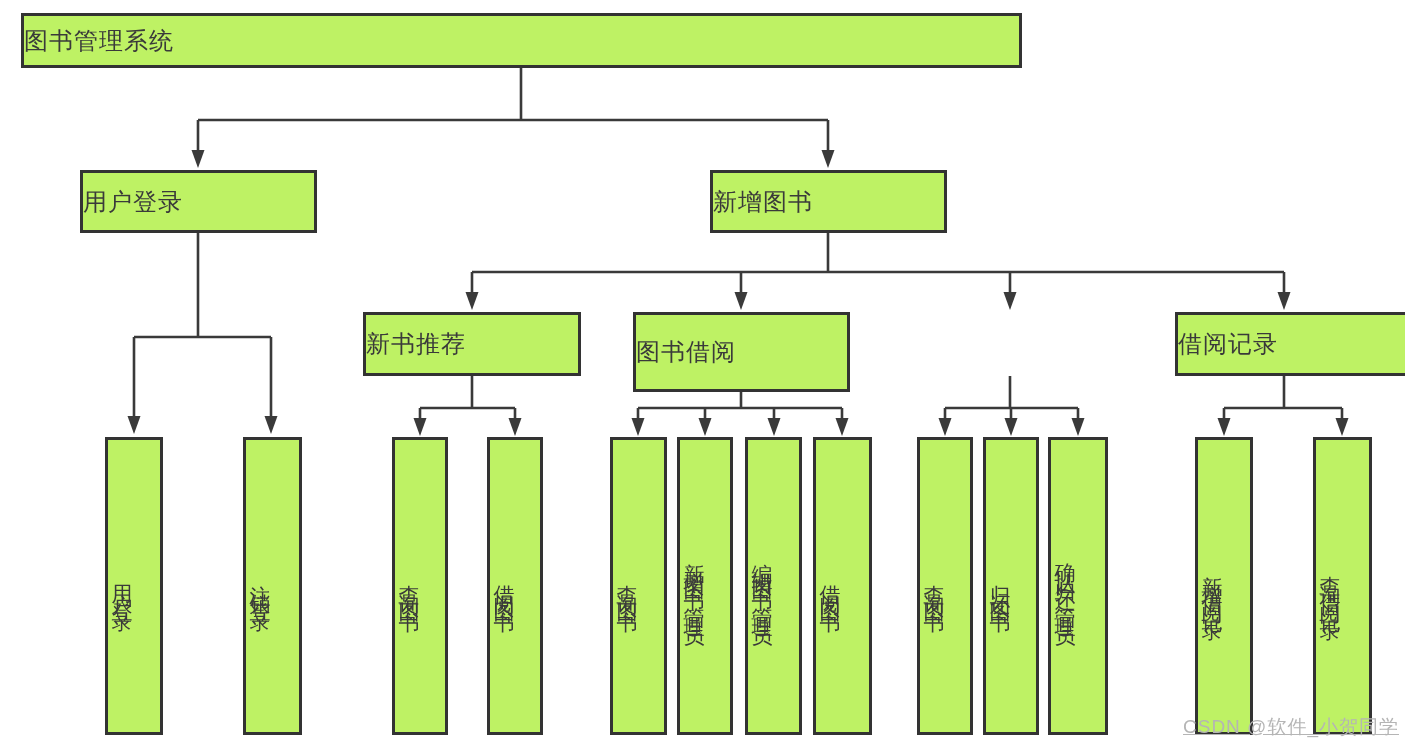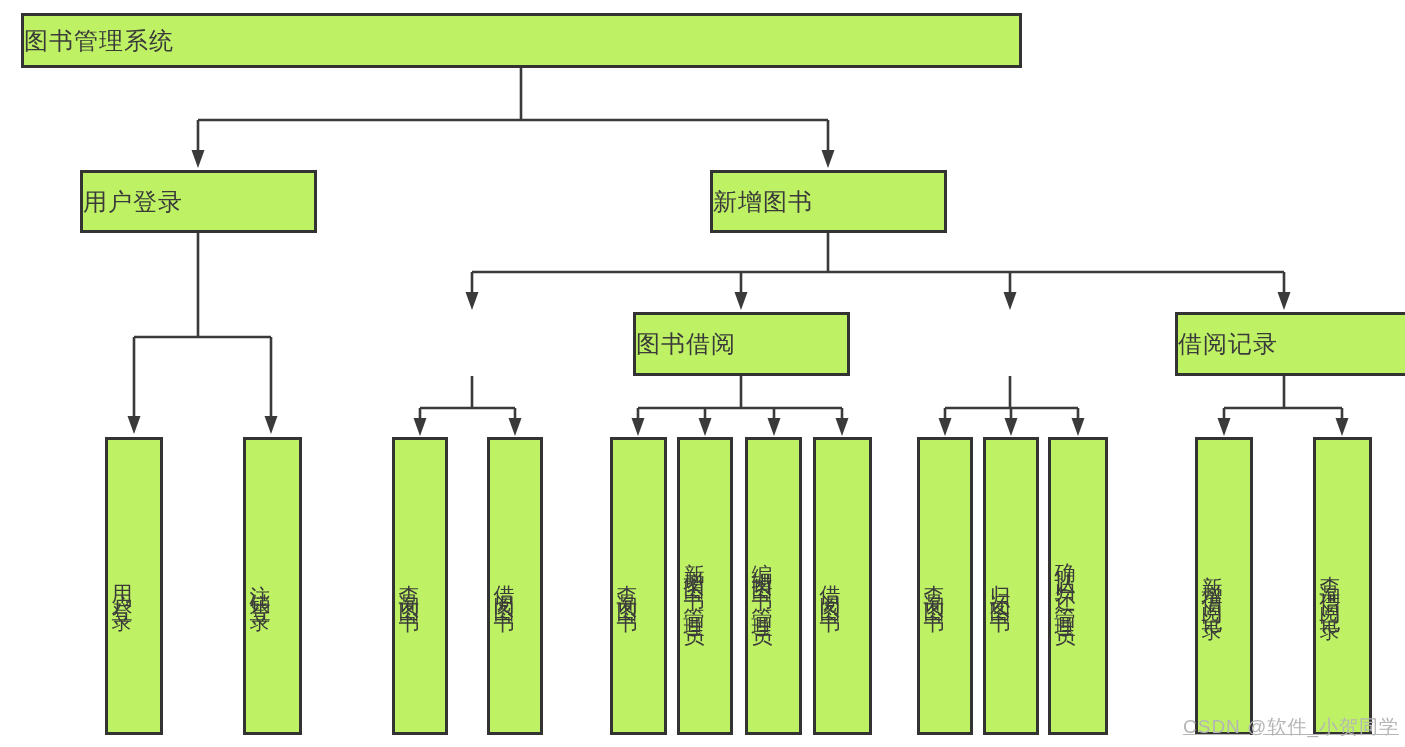--- a/index.html
+++ b/index.html
@@ -98,21 +98,24 @@
     <span class="hlbl">图书管理系统</span>
   </div>
 
   <div class="box" style="left:80px;top:170px;width:237px;height:63px">
     <span class="hlbl">用户登录</span>
   </div>
   <div class="box" style="left:710px;top:170px;width:237px;height:63px">
     <span class="hlbl">新增图书</span>
   </div>
 
-  <div class="box" style="left:633px;top:312px;width:217px;height:64px">
+  <div class="box" style="left:363px;top:312px;width:218px;height:64px">
+    <span class="hlbl">新书推荐</span>
+  </div>
+  <div class="box" style="left:633px;top:312px;width:217px;height:80px">
     <span class="hlbl">图书借阅</span>
   </div>
   <div class="box" style="left:1175px;top:312px;width:257px;height:64px">
     <span class="hlbl">借阅记录</span>
   </div>
 
   <div class="box vbox" style="left:105px;top:437px;width:58px;height:298px">
     <span class="vlbl">用户登录</span>
   </div>
   <div class="box vbox" style="left:243px;top:437px;width:59px;height:298px">

